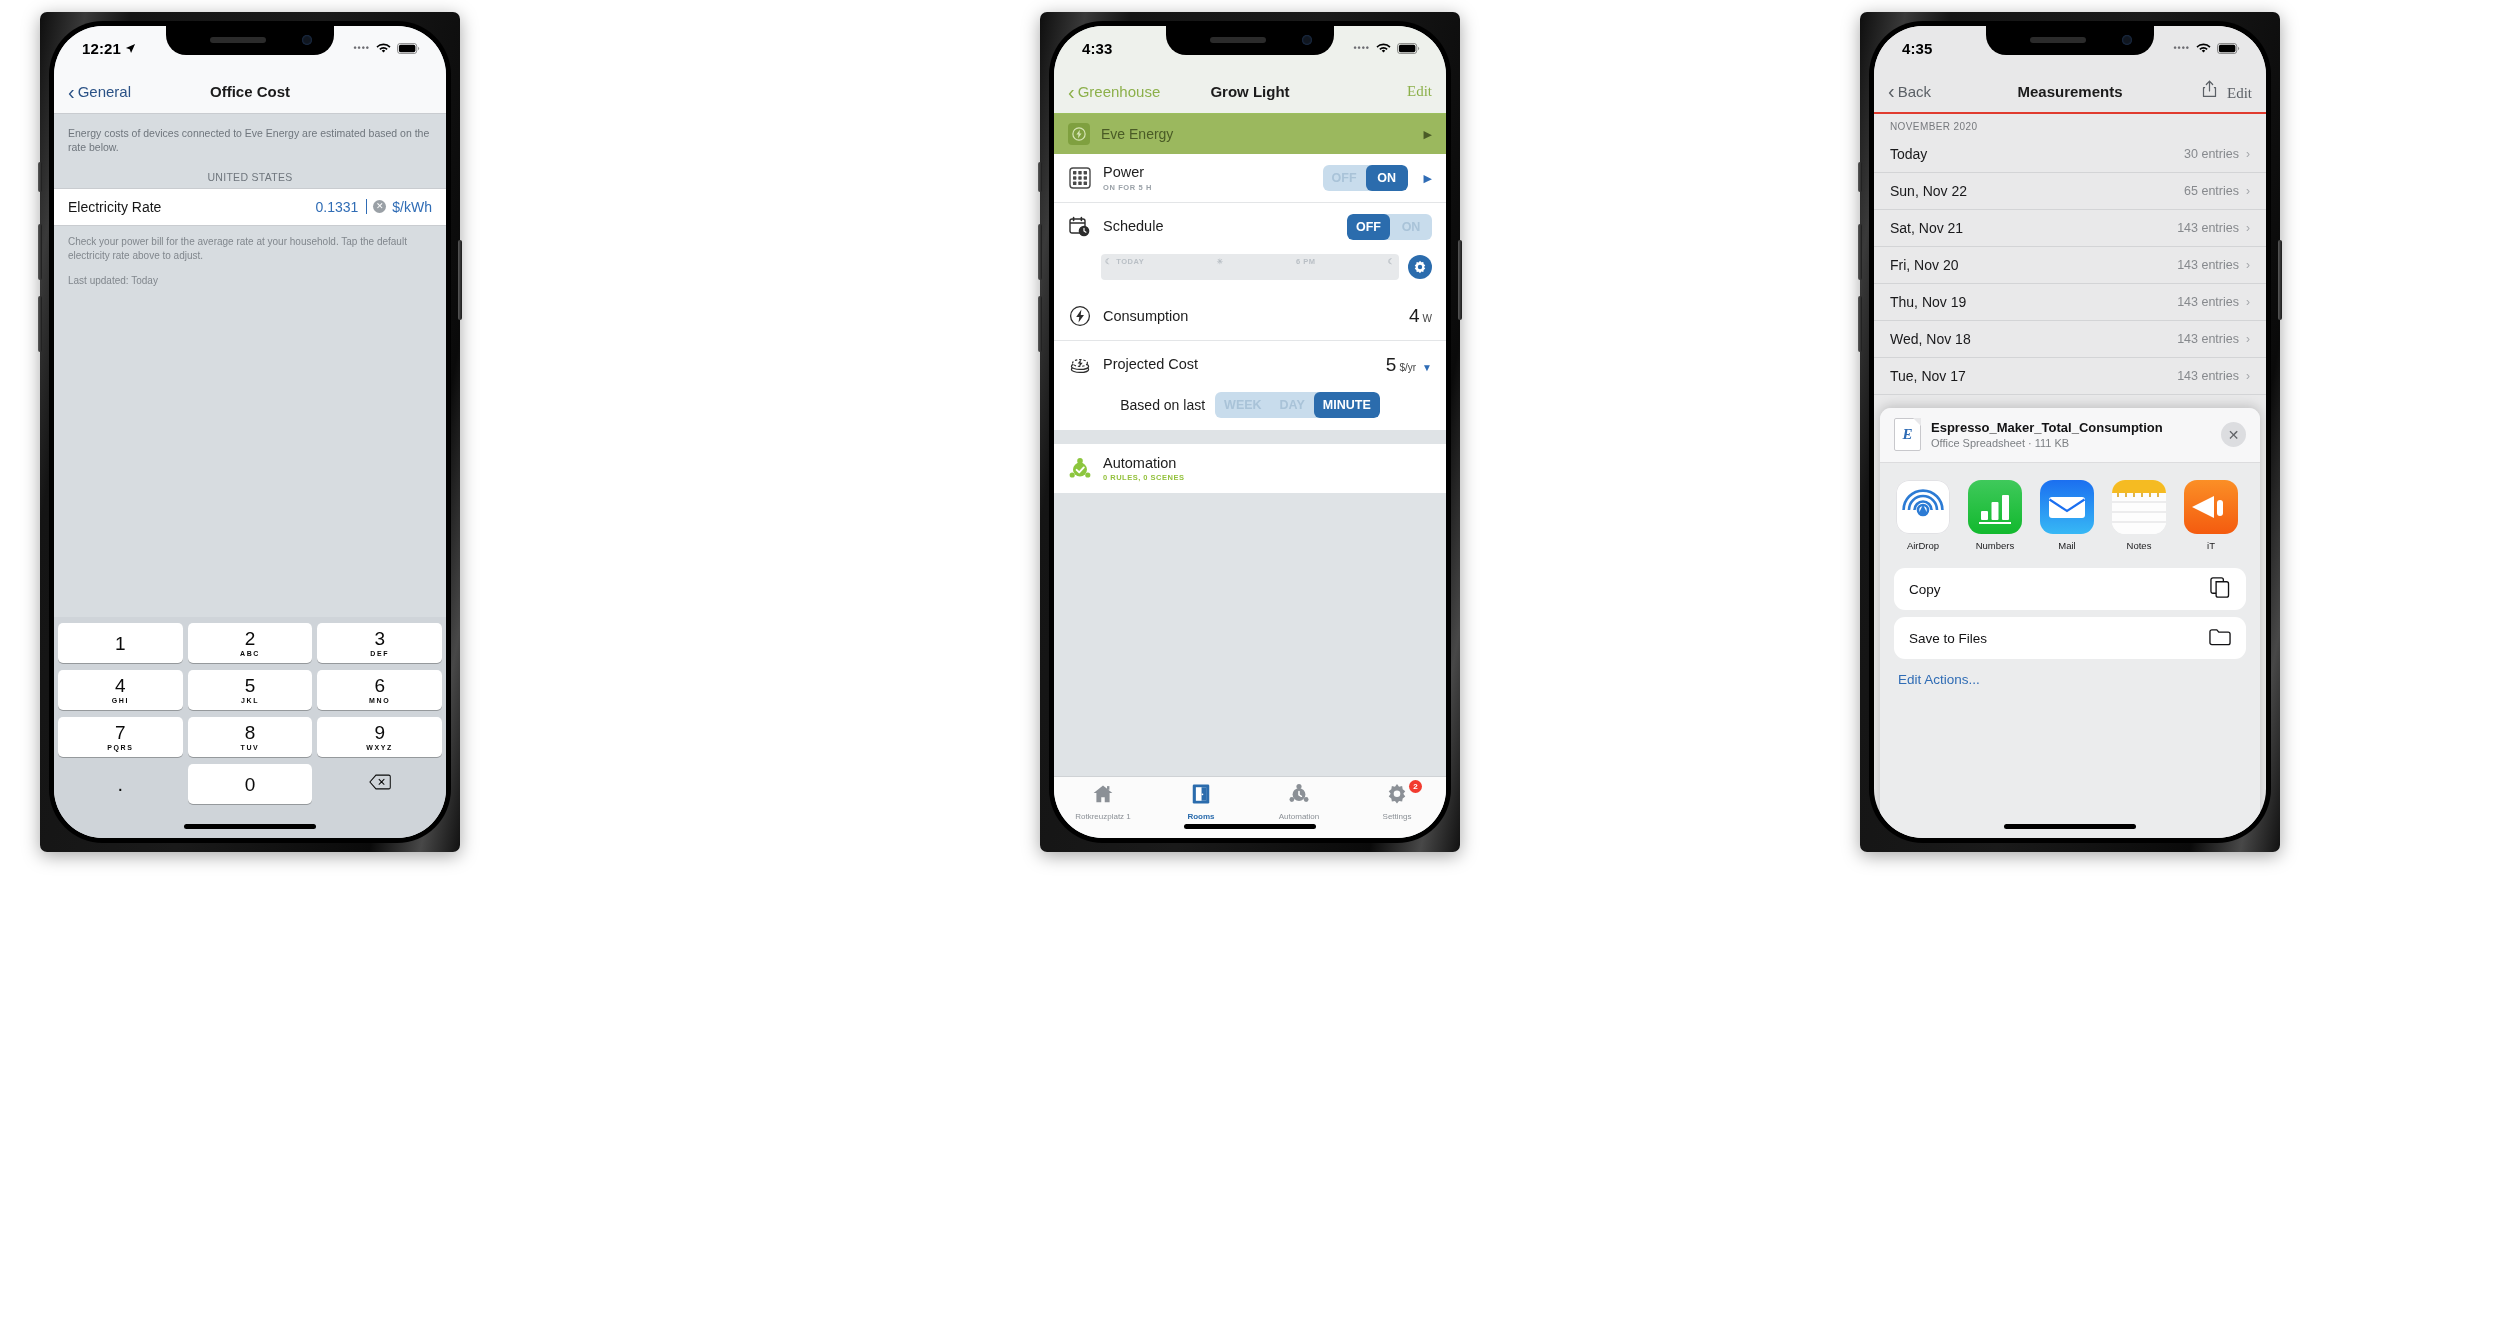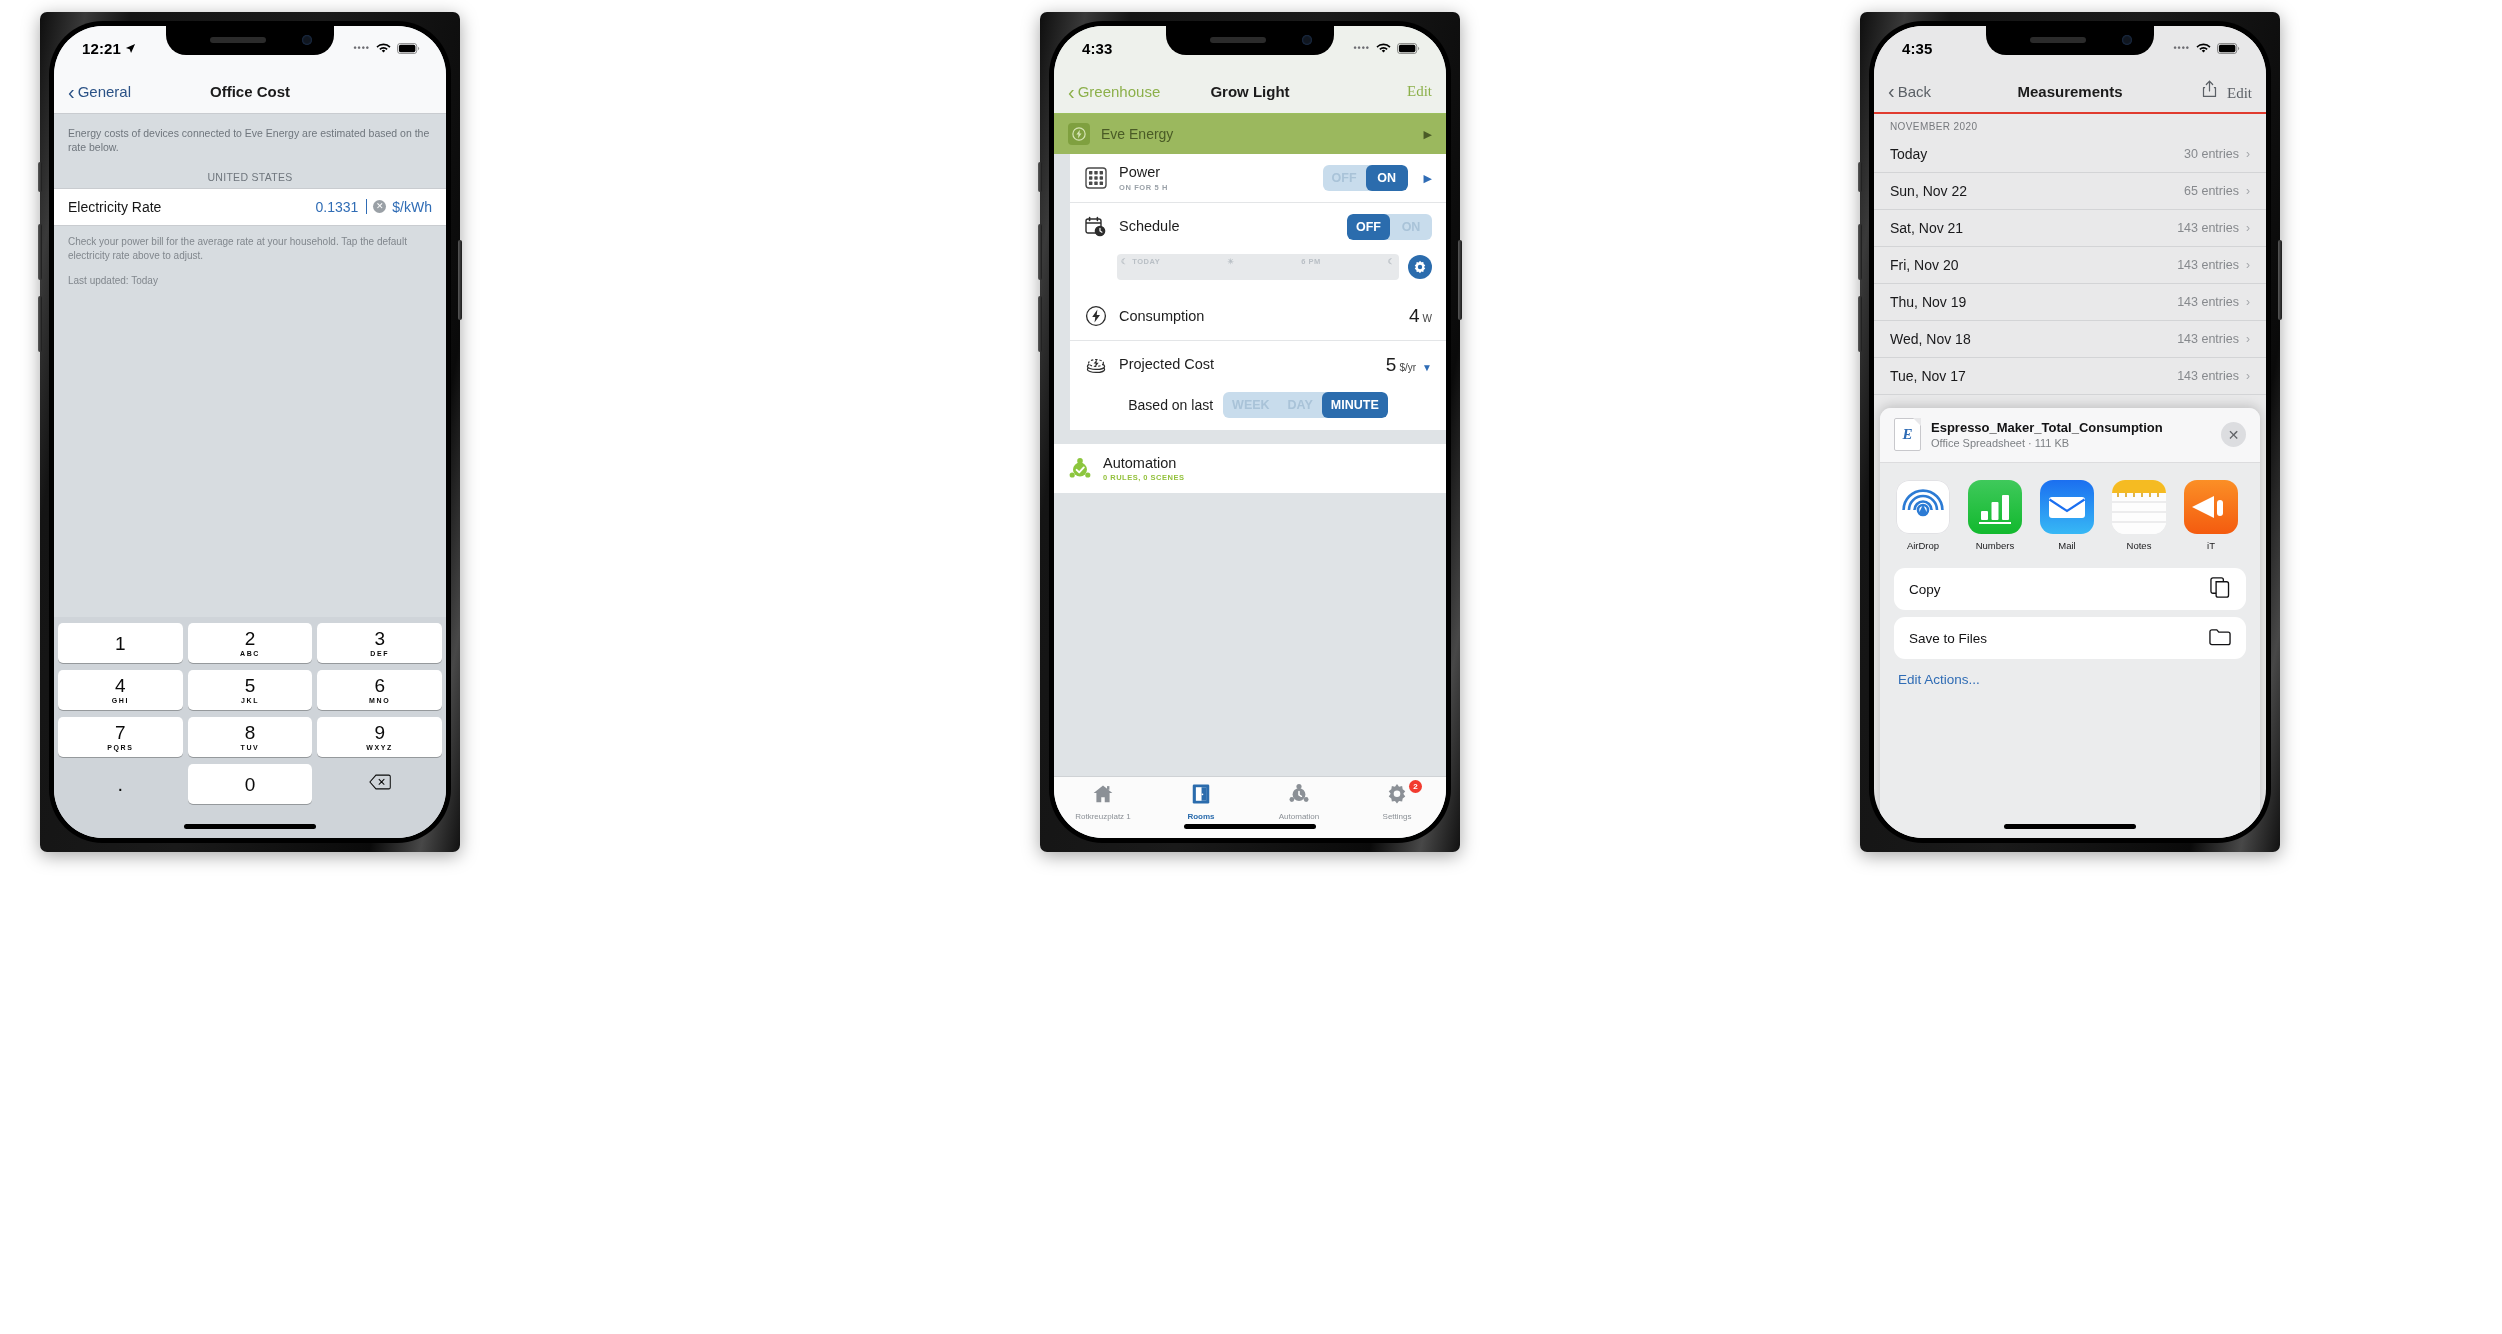--- a/index.html
+++ b/index.html
@@ -141,21 +141,21 @@
     background: #9bb85e; height: 40px; display: flex; align-items: center;
     padding: 0 14px; gap: 11px; color: #41541f;
   }
   .p2-device .dev-ico {
     width: 22px; height: 22px; border-radius: 4px; background: #7fa03f;
     display: flex; align-items: center; justify-content: center;
   }
   .p2-device .dev-name { font-size: 14px; color: #4a5b26; flex: 1; }
   .p2-device .dev-arrow { font-size: 11px; color: #4a5b26; }
 
-  .p2-card { background: #fff; margin-left: 16px; }
+  .p2-card { background: #fff; }
   .p2-row {
     display: flex; align-items: center; padding: 0 14px; min-height: 48px;
     gap: 11px; position: relative;
   }
   .p2-row + .p2-row { border-top: 1px solid #e3e5e7; }
   .p2-ico { width: 24px; display: flex; align-items: center; justify-content: center; }
   .p2-texts { flex: 1; }
   .p2-title { font-size: 14.5px; color: #1d1d1d; line-height: 1.15; }
   .p2-sub { font-size: 7.5px; font-weight: 700; letter-spacing: .6px; color: #9aa1a8; margin-top: 2px; }
   .p2-val { font-size: 19px; color: #1d1d1d; display: flex; align-items: baseline; gap: 3px; }

